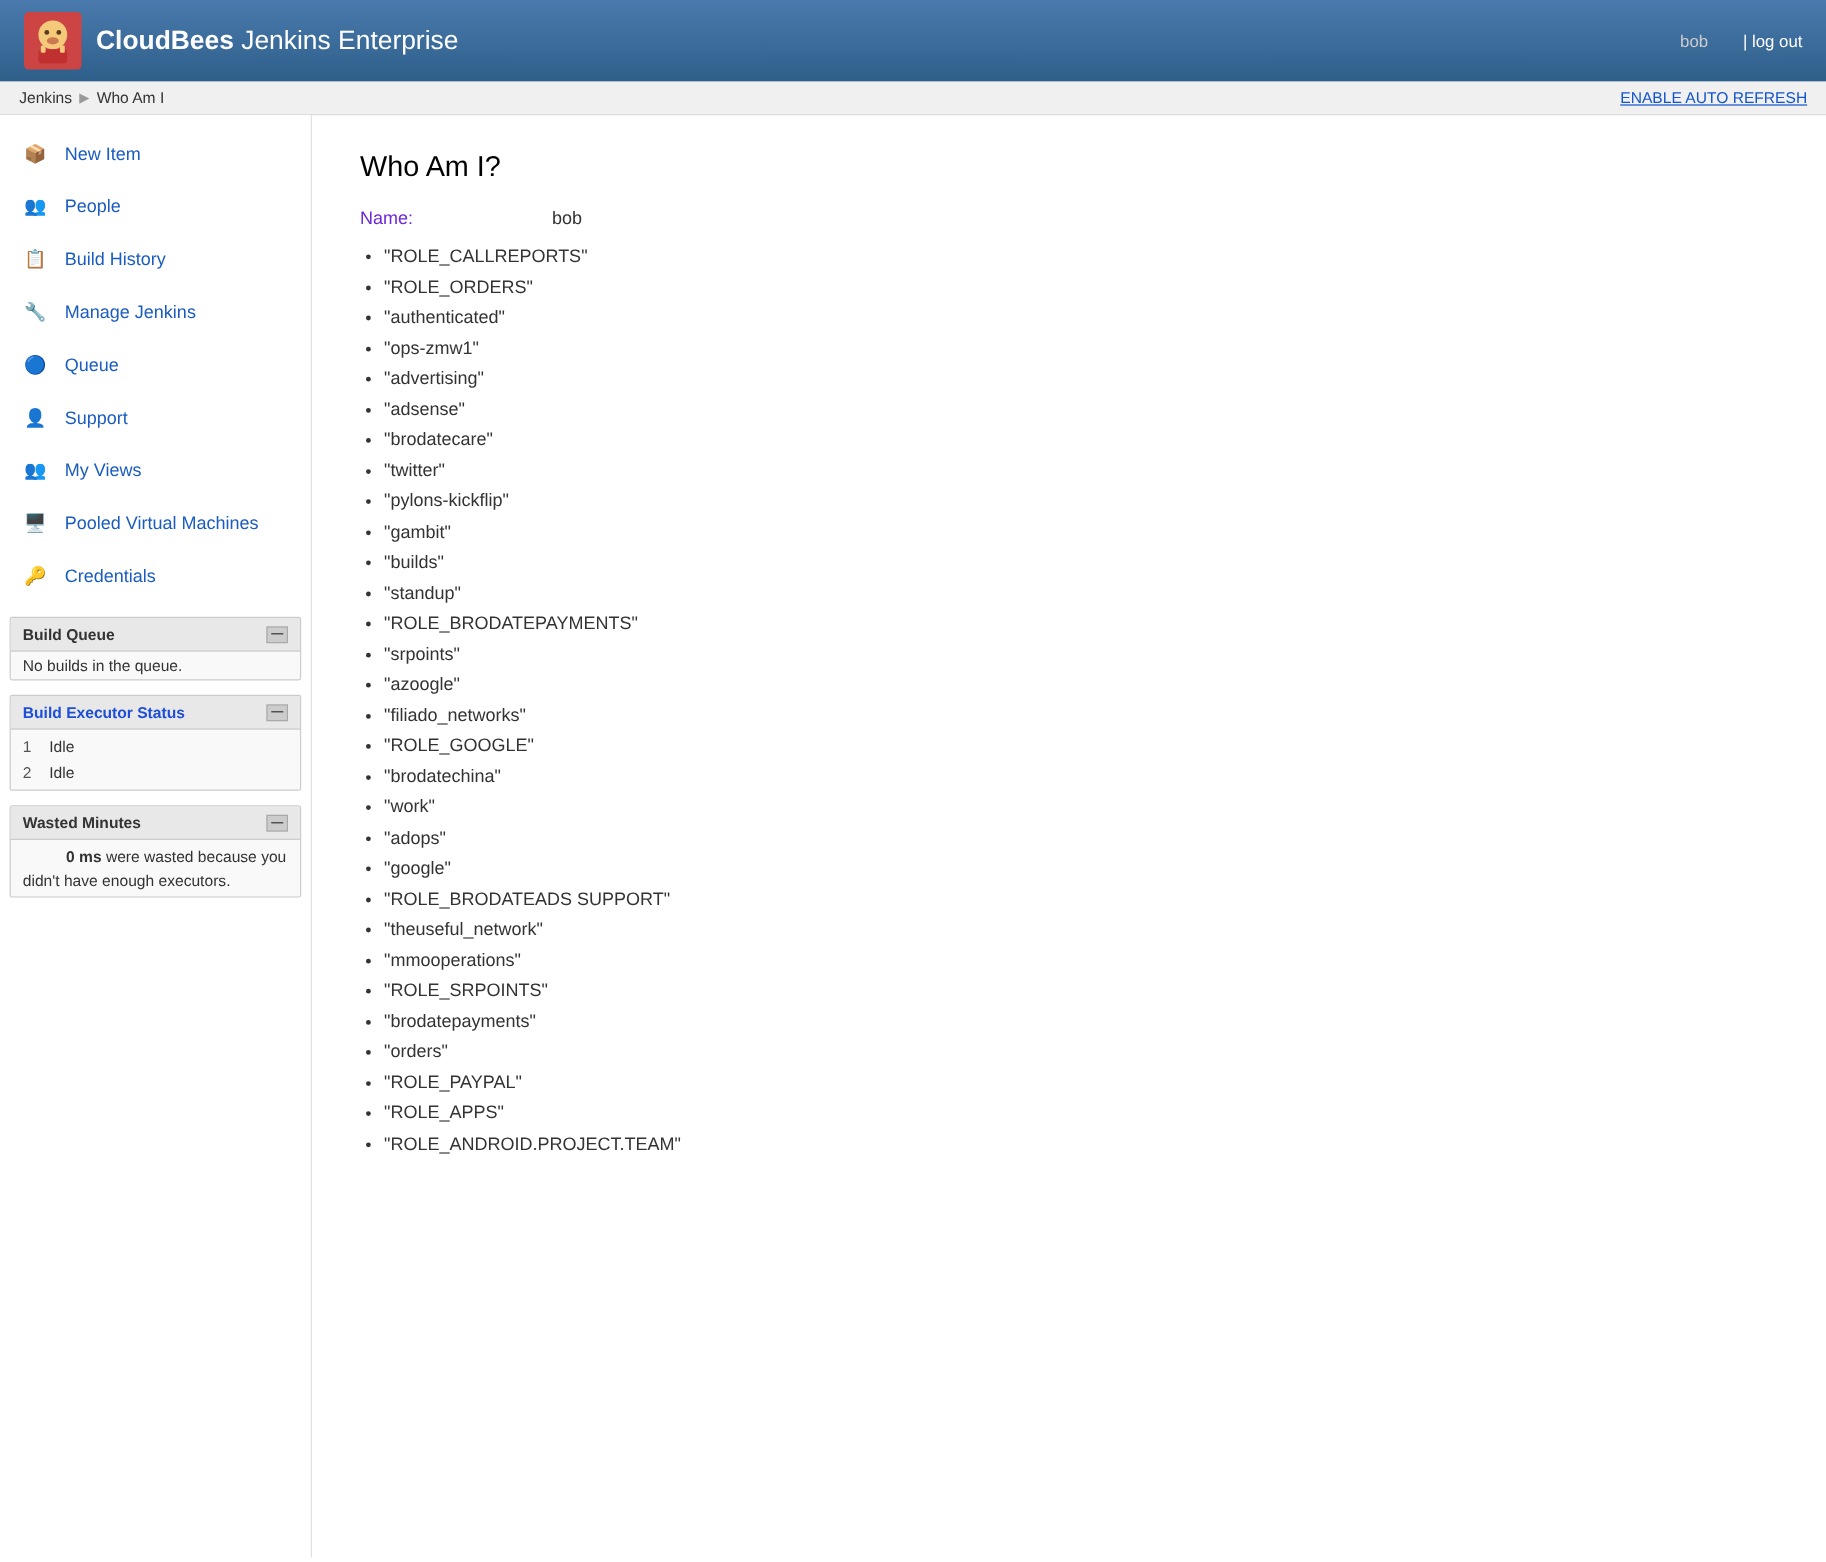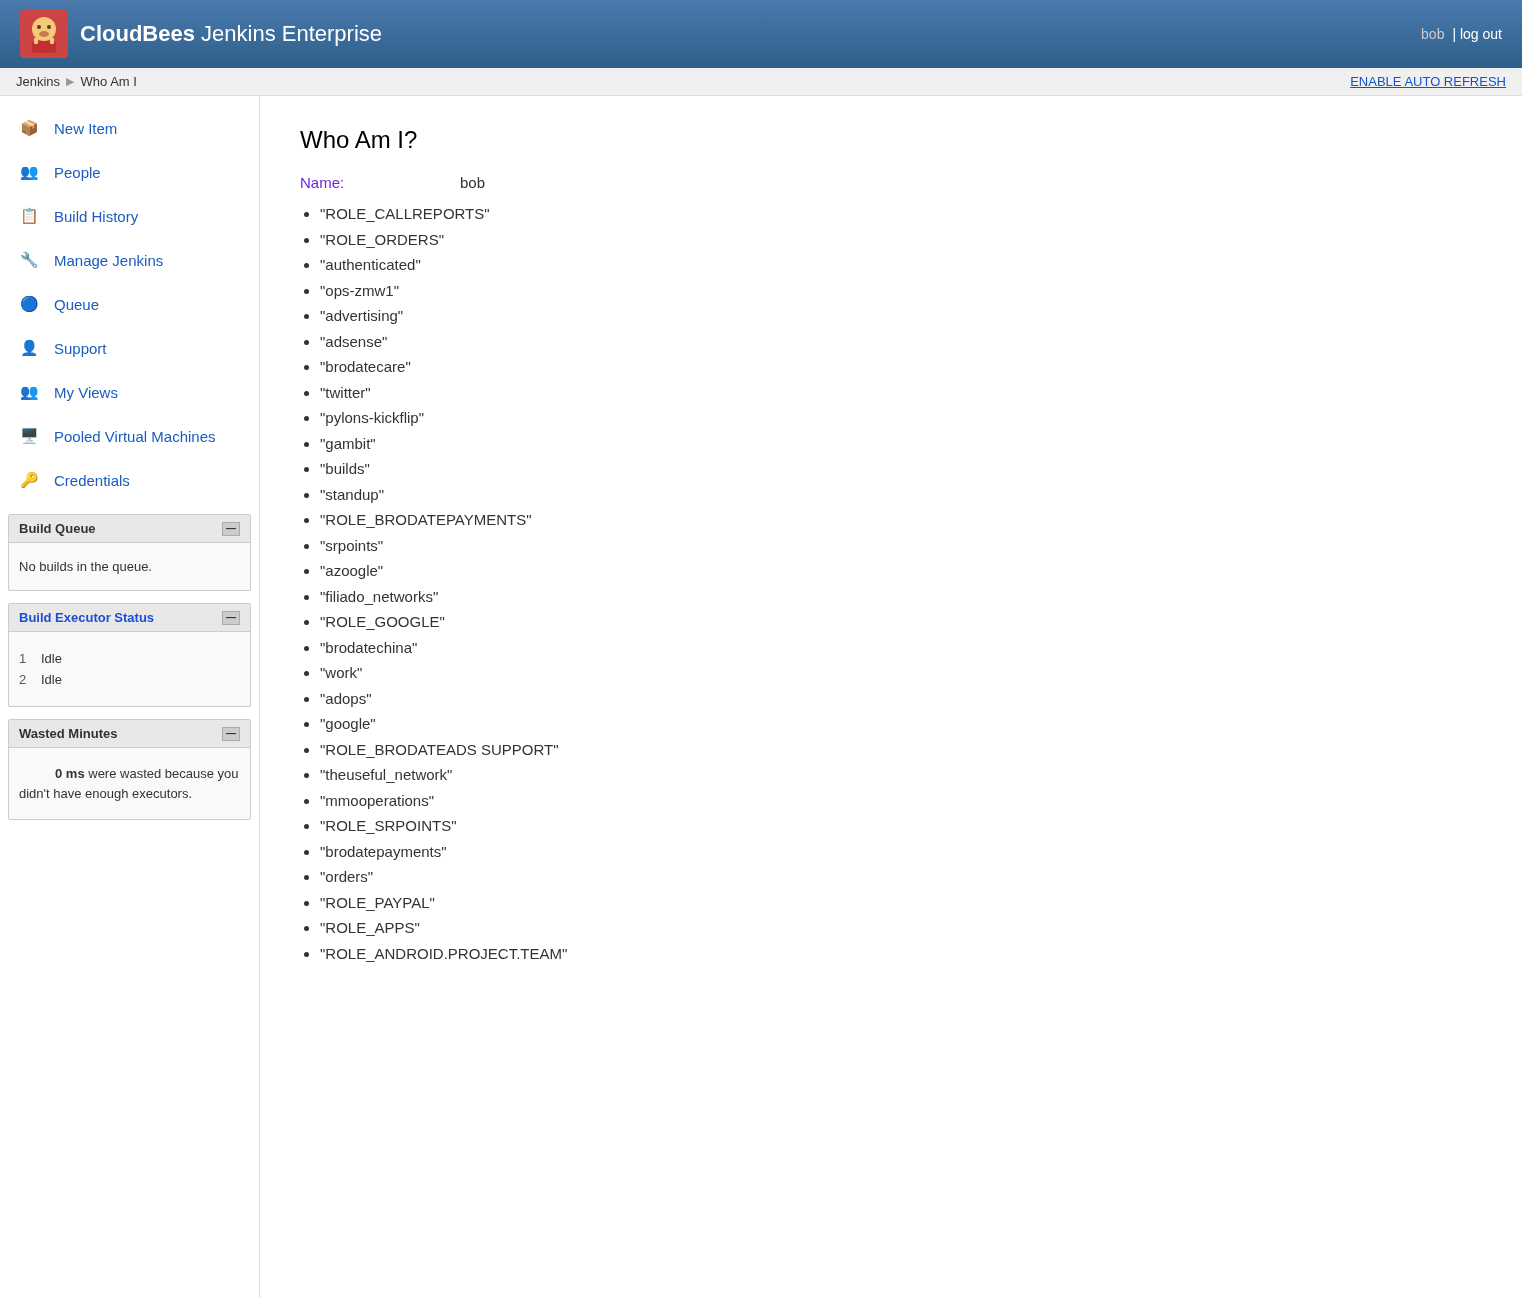--- a/index.html
+++ b/index.html
@@ -40,20 +40,21 @@
     #header-right {
       display: flex;
       align-items: center;
       gap: 8px;
       color: #fff;
       font-size: 14px;
     }
     #header-right a {
       color: #fff;
       text-decoration: none;
+      margin-left: 21px;
     }
     #header-right span {
       color: #ccc;
     }
 
     
     #breadcrumb {
       background: #f0f0f0;
       border-bottom: 1px solid #ddd;
       padding: 6px 16px;
@@ -141,21 +142,21 @@
       border: 1px solid #aaa;
       width: 18px;
       height: 14px;
       cursor: pointer;
       display: flex;
       align-items: center;
       justify-content: center;
       font-size: 10px;
     }
     .sidebar-panel-body {
-      padding: 16px 10px;
+      padding: 4px 10px;
       font-size: 13px;
     }
     .executor-row {
       display: flex;
       gap: 8px;
       padding: 3px 0;
       font-size: 13px;
     }
     .executor-num {
       color: #555;

